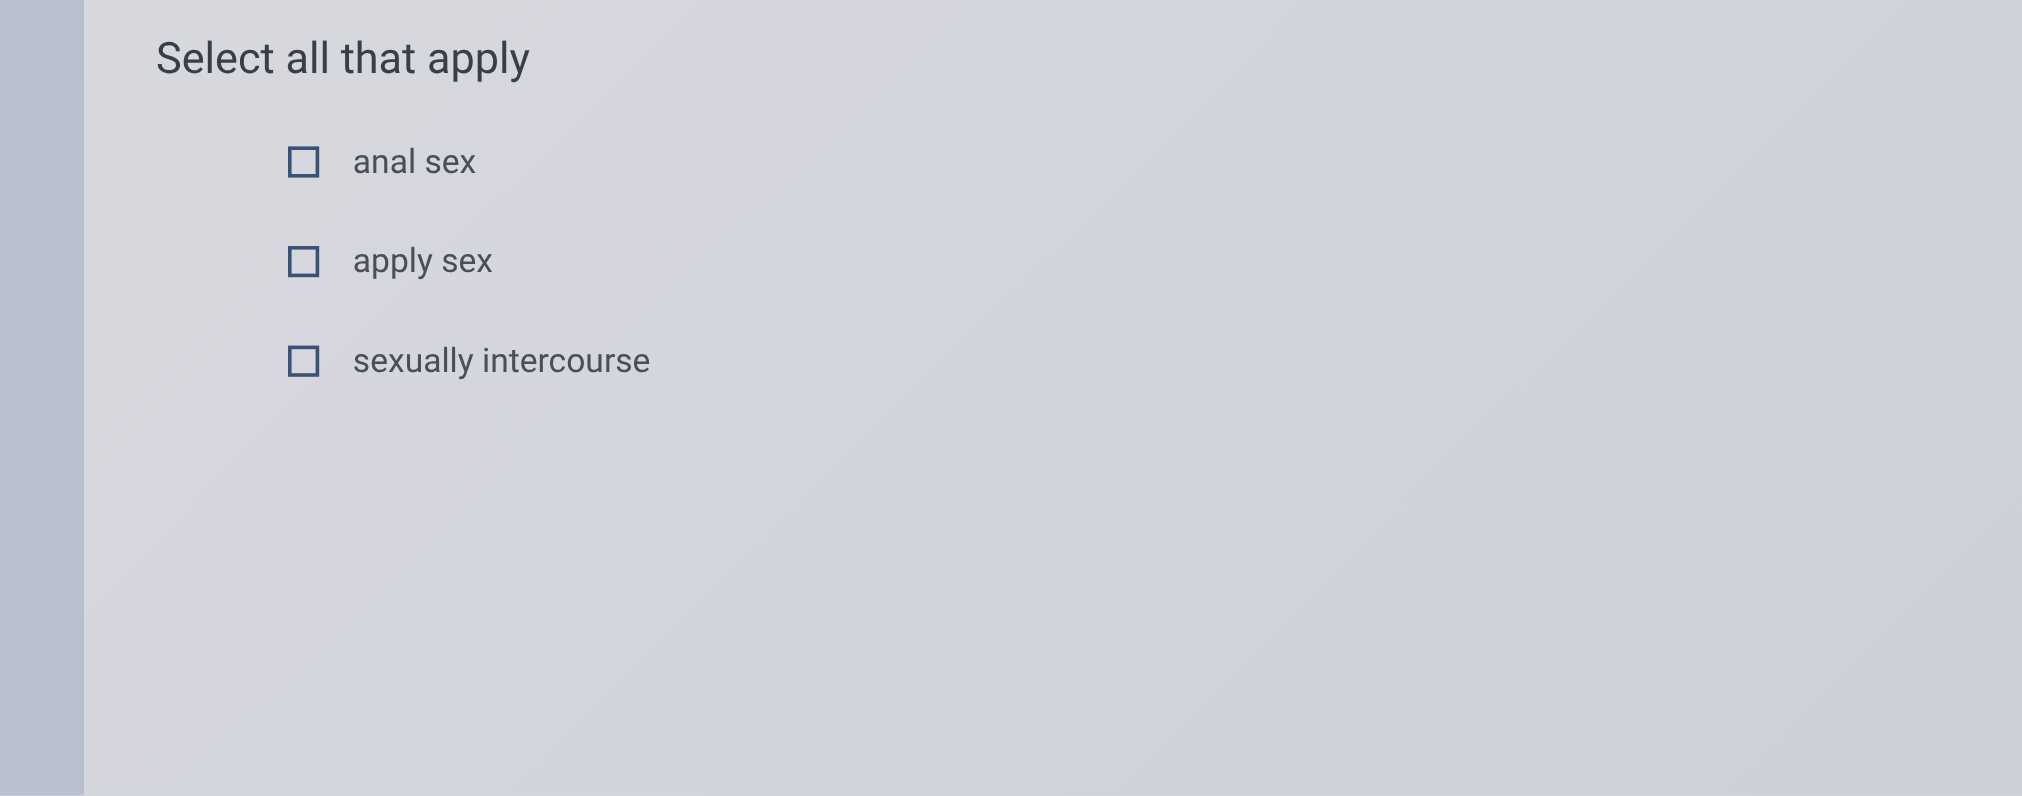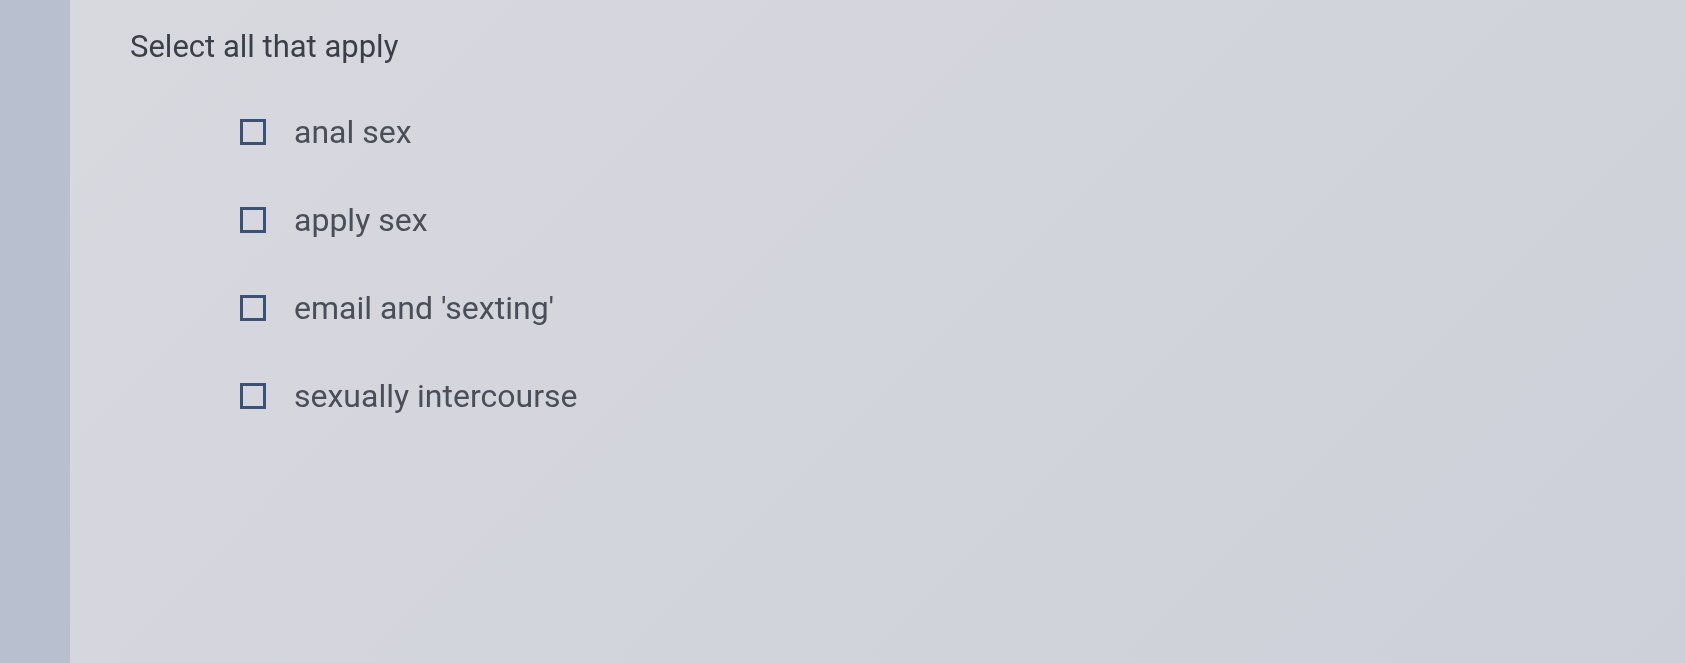--- a/index.html
+++ b/index.html
@@ -18,21 +18,21 @@
       width: 70px;
       background: #b8c0d0;
       flex-shrink: 0;
     }
     .content {
       flex: 1;
       padding: 28px 60px 0 60px;
       background: linear-gradient(135deg, #d8d9df 0%, #cdd0d8 100%);
     }
     .instruction {
-      font-size: 31px;
+      font-size: 36px;
       font-weight: 400;
       color: #3a3e48;
       margin-bottom: 48px;
     }
     .question {
       font-size: 36px;
       font-weight: 400;
       color: #3a3e48;
       margin-bottom: 120px;
       letter-spacing: 0.3px;
@@ -48,21 +48,21 @@
     .checkbox {
       width: 26px;
       height: 26px;
       border: 3px solid #3a5278;
       background: transparent;
       margin-right: 28px;
       flex-shrink: 0;
       cursor: pointer;
     }
     .option-label {
-      font-size: 32px;
+      font-size: 28px;
       font-weight: 400;
       color: #4a4e58;
     }
   </style>
 </head>
 <body>
 
 <div class="left-bar"></div>
 
 <div class="content">
@@ -72,20 +72,16 @@
     <div class="option">
       <div class="checkbox"></div>
       <span class="option-label">anal sex</span>
     </div>
     <div class="option">
       <div class="checkbox"></div>
       <span class="option-label">apply sex</span>
     </div>
     <div class="option">
       <div class="checkbox"></div>
-      <span class="option-label">email and 'sexting'</span>
-    </div>
-    <div class="option">
-      <div class="checkbox"></div>
       <span class="option-label">sexually intercourse</span>
     </div>
   </div>
 </div>
 
 </body></html>

